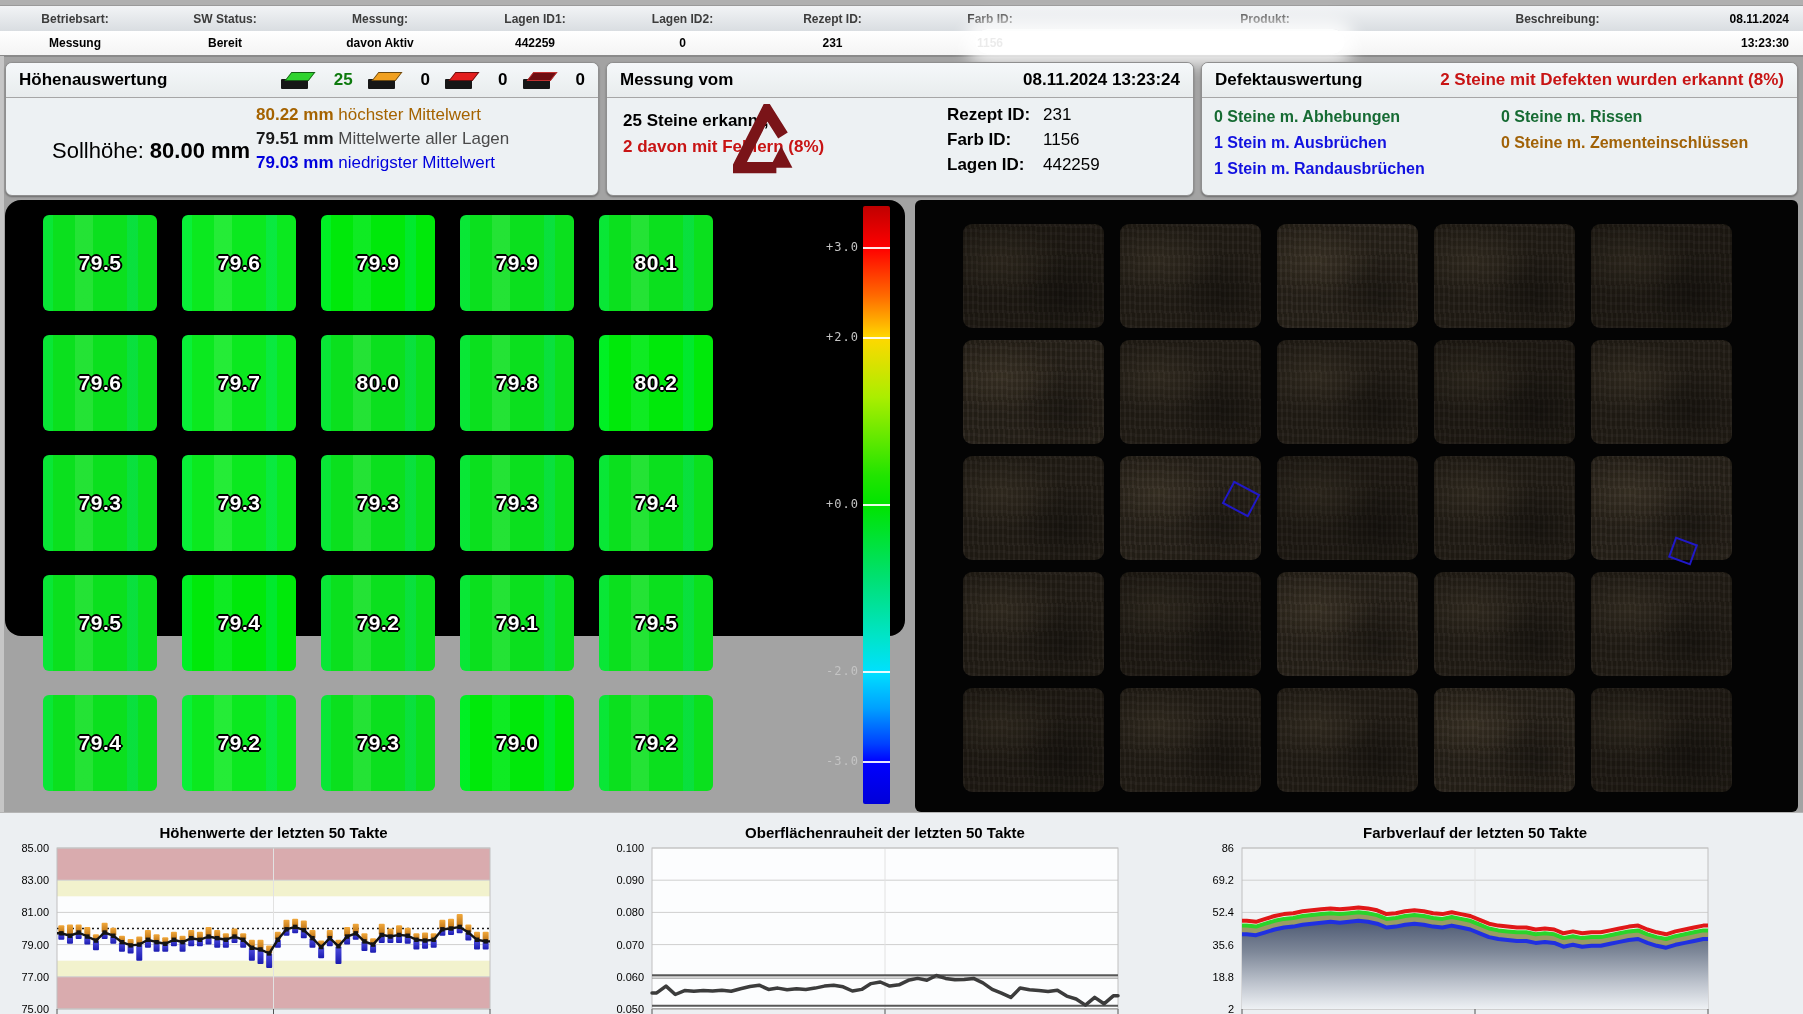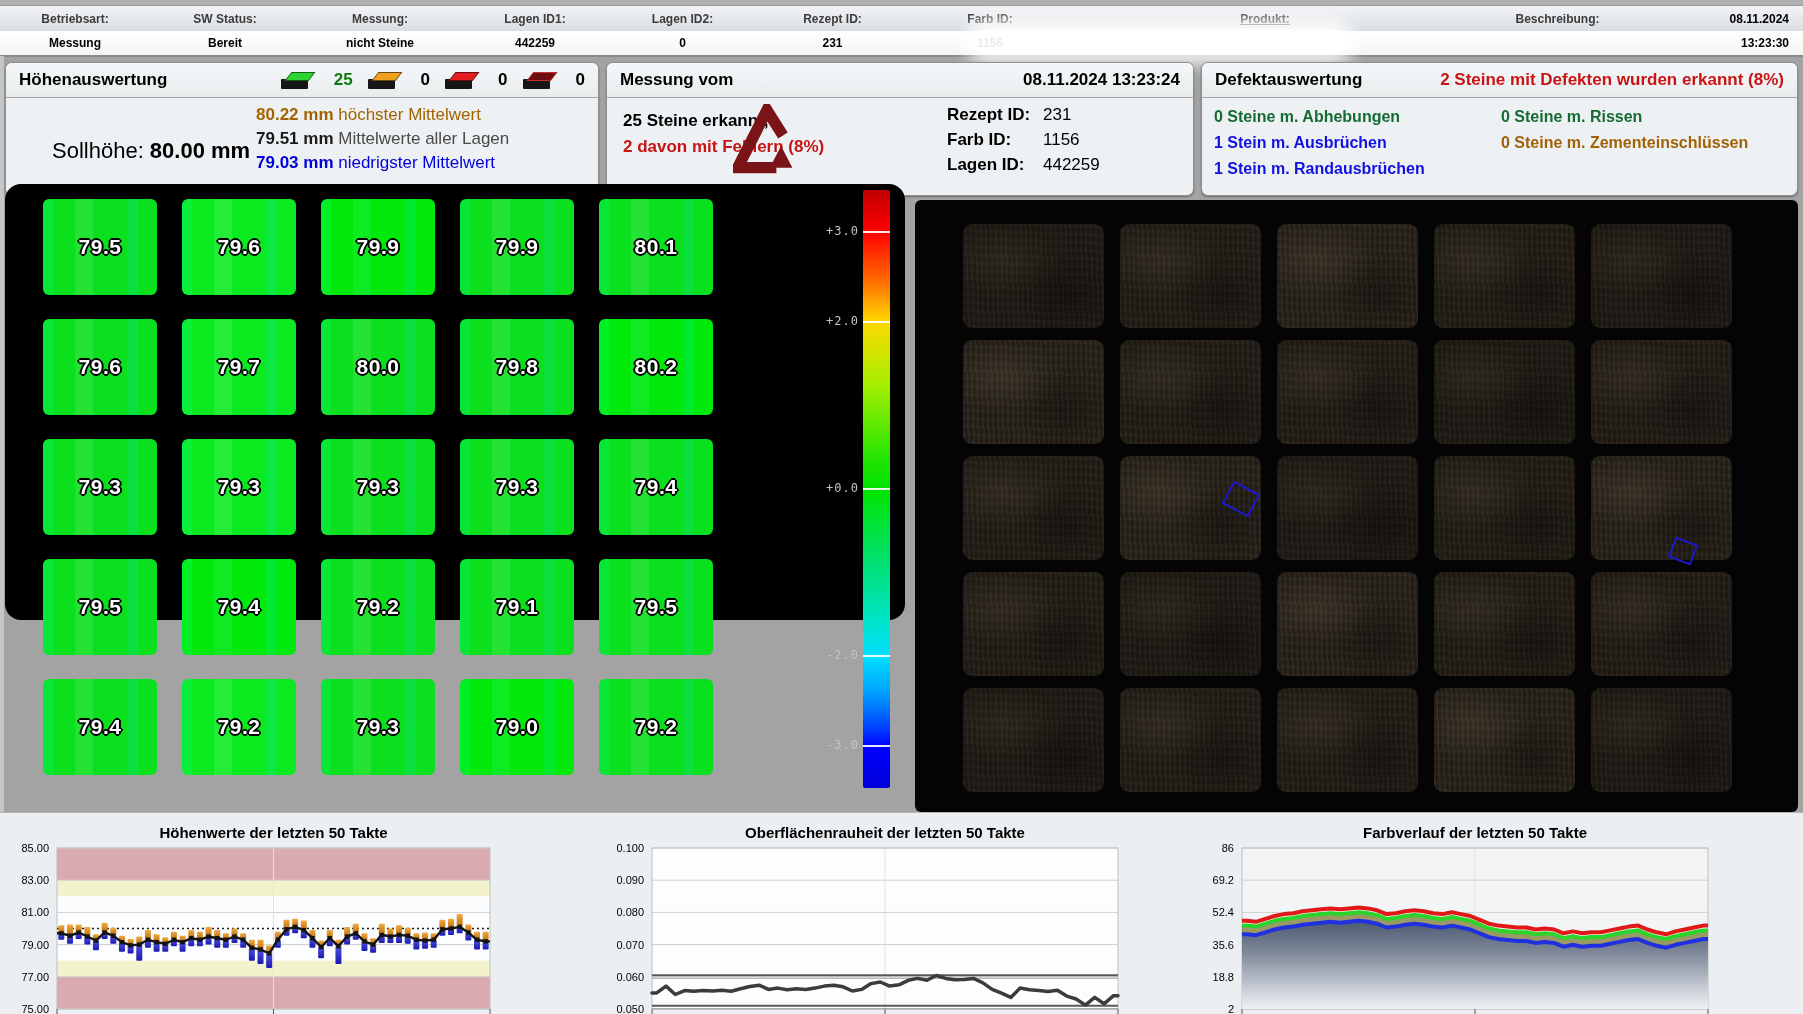--- a/index.html
+++ b/index.html
@@ -43,21 +43,21 @@
   #logo{position:absolute;left:126px;top:6px;}
   #ids-block{position:absolute;left:340px;top:4px;font-size:17px;line-height:25px;}
   .id-label{display:inline-block;width:96px;font-weight:bold;}
   #messung-ts{margin-left:auto;}
   #defekt-summary{margin-left:auto;color:#c81414;font-size:17px;font-weight:bold;}
   .def-col{position:absolute;top:6px;font-size:16px;font-weight:bold;line-height:26px;white-space:nowrap;}
   #defekt-col1{left:12px;}
   #defekt-col2{left:299px;}
 
   
-  #heat{position:absolute;left:5px;top:184px;width:900px;height:436px;background:#000;border-radius:16px;}
+  #heat{position:absolute;left:5px;top:200px;width:900px;height:436px;background:#000;border-radius:16px;}
   .gbrick{position:absolute;width:114px;height:96px;border-radius:6px;background-color:#0be01e;
      background-image:linear-gradient(90deg,rgba(0,255,140,.22) 0 9%,transparent 9% 28%,rgba(255,255,255,.10) 28% 44%,transparent 44% 74%,rgba(0,225,255,.14) 74% 83%,transparent 83%);
      display:flex;align-items:center;justify-content:center;
      font-weight:bold;font-size:21px;color:#fff;letter-spacing:.5px;
      text-shadow:-2px 0 #000,2px 0 #000,0 -2px #000,0 2px #000,-1px -1px #000,1px 1px #000,-1px 1px #000,1px -1px #000;}
   .gbrick:nth-child(5n+2){filter:brightness(1.04);}
   .gbrick:nth-child(7n+3){filter:saturate(1.15);}
   #colorbar{position:absolute;left:858px;top:6px;width:27px;height:598px;border-radius:2px;
      background:linear-gradient(#c00000 0%,#ff0000 7%,#ff6a00 15%,#ffd800 22%,#aaee00 32%,#22e400 45%,#00e400 50%,#00e070 62%,#00e4c8 72%,#00e0ff 78%,#00a0ff 84%,#0040ff 90%,#0000ff 93%,#0000d8 100%);}
   .cb-tick{position:absolute;left:858px;width:27px;height:2px;background:rgba(255,255,255,.9);}
@@ -89,28 +89,28 @@
   <div id="hdr">
     <div id="hdr-strip"></div>
     <div id="hdr-row1" class="hdr-row">
         <span class="hcell" style="width: 150px;">Betriebsart:</span>
         <span class="hcell" style="width: 150px;">SW Status:</span>
         <span class="hcell" style="width: 160px;">Messung:</span>
         <span class="hcell" style="width: 150px;">Lagen ID1:</span>
         <span class="hcell" style="width: 145px;">Lagen ID2:</span>
         <span class="hcell" style="width: 155px;">Rezept ID:</span>
         <span class="hcell" style="width: 160px;">Farb ID:</span>
-        <span class="hcell" style="width: 390px; text-decoration: underline;">Produkt:</span>
+        <span class="hcell" style="width: 390px;">Produkt:</span>
         <span class="hcell" style="width: 195px;">Beschreibung:</span>
         <span class="hcell dt">08.11.2024</span>
       </div>
     <div id="hdr-row2" class="hdr-row">
         <span class="hcell val" style="width: 150px;">Messung</span>
         <span class="hcell val" style="width: 150px;">Bereit</span>
-        <span class="hcell val" style="width: 160px;">nicht Steine</span>
+        <span class="hcell val" style="width: 160px;">davon Aktiv</span>
         <span class="hcell val" style="width: 150px;">442259</span>
         <span class="hcell val" style="width: 145px;">0</span>
         <span class="hcell val" style="width: 155px;">231</span>
         <span class="hcell val" style="width: 160px;">1156</span>
         <span class="hcell val" style="width: 390px;"></span>
         <span class="hcell val" style="width: 195px;"></span>
         <span class="hcell dt">13:23:30</span>
       </div>
     <div id="redact1"></div>
   </div>

